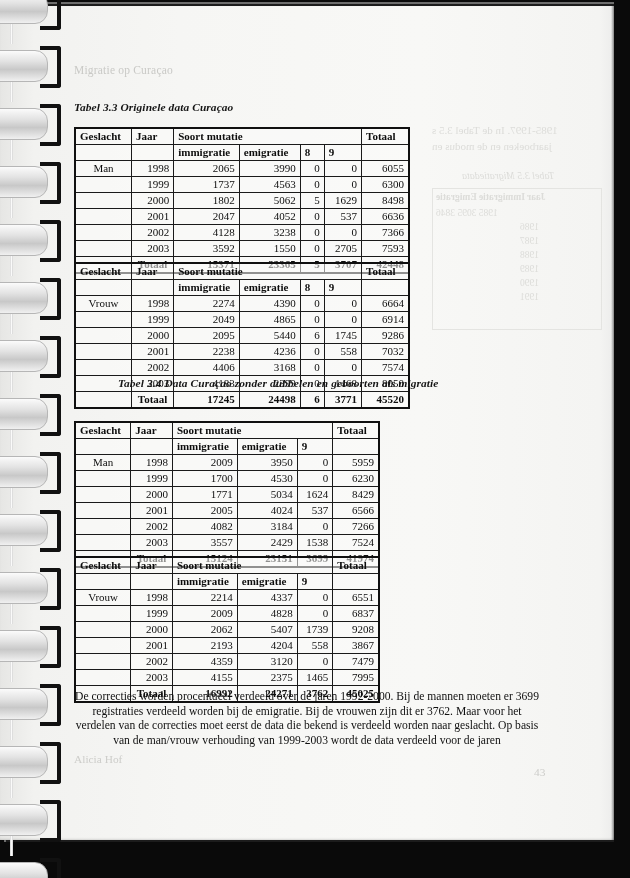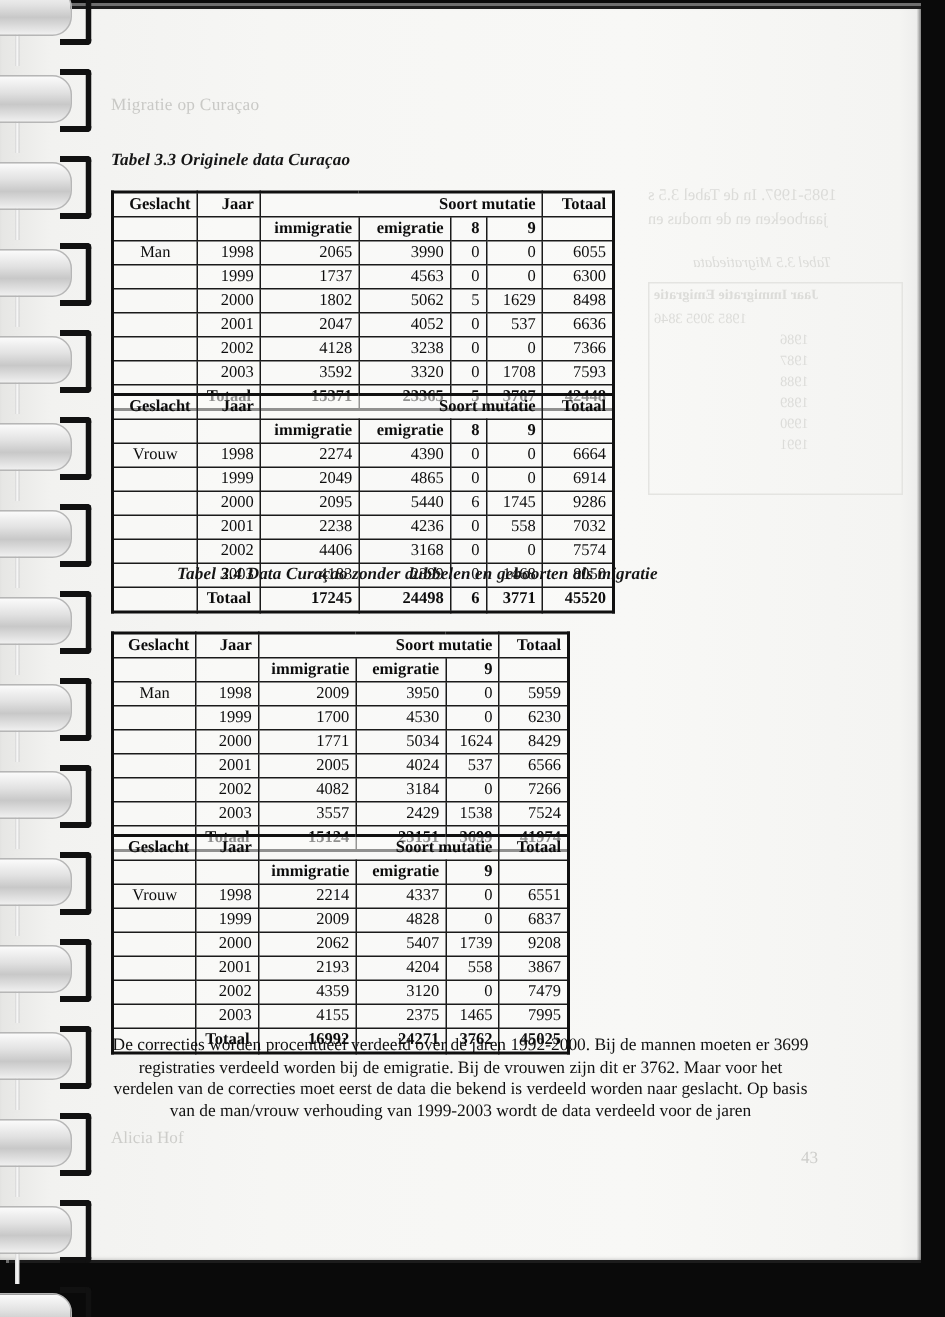--- a/index.html
+++ b/index.html
@@ -73,21 +73,21 @@
   }
 
   table.t{
     position:absolute;border-collapse:collapse;font-size:11px;color:#0d0d0d;
     background:transparent;
   }
   table.t td,table.t th{
     border:1px solid #1a1a1a;padding:0 4px;height:15px;line-height:15px;
     font-weight:normal;background:rgba(252,252,250,.55);
   }
-  table.t th{font-weight:bold;text-align:right;}
+  table.t th{font-weight:bold;text-align:left;}
   td.num{text-align:right;}
   td.ctr{text-align:center;}
   td.lbl{text-align:center;font-weight:bold;}
   tr.totrow td{font-weight:bold;}
   td.blank{background:rgba(252,252,250,.35);}
   .thick-top td,.thick-top th{border-top:2px solid #101010;margin-left:48px;}
   table.t{border:2px solid #101010;}
 
   .para{
     position:absolute;left:74px;width:466px;font-size:11.6px;line-height:14.6px;
@@ -192,23 +192,23 @@
             <td class="num">4128</td>
             <td class="num">3238</td>
             <td class="num">0</td>
             <td class="num">0</td>
             <td class="num">7366</td>
           </tr>
           <tr>
             <td class="lbl"></td>
             <td class="num">2003</td>
             <td class="num">3592</td>
-            <td class="num">3320</td>
-            <td class="num">0</td>
-            <td class="num">1708</td>
+            <td class="num">1550</td>
+            <td class="num">0</td>
+            <td class="num">2705</td>
             <td class="num">7593</td>
           </tr>
           <tr class="totrow thick-top">
             <td class="blank"></td>
             <td class="ctr">Totaal</td>
             <td class="num">15371</td>
             <td class="num">23365</td>
             <td class="num">5</td>
             <td class="num">3707</td>
             <td class="num">42448</td>

